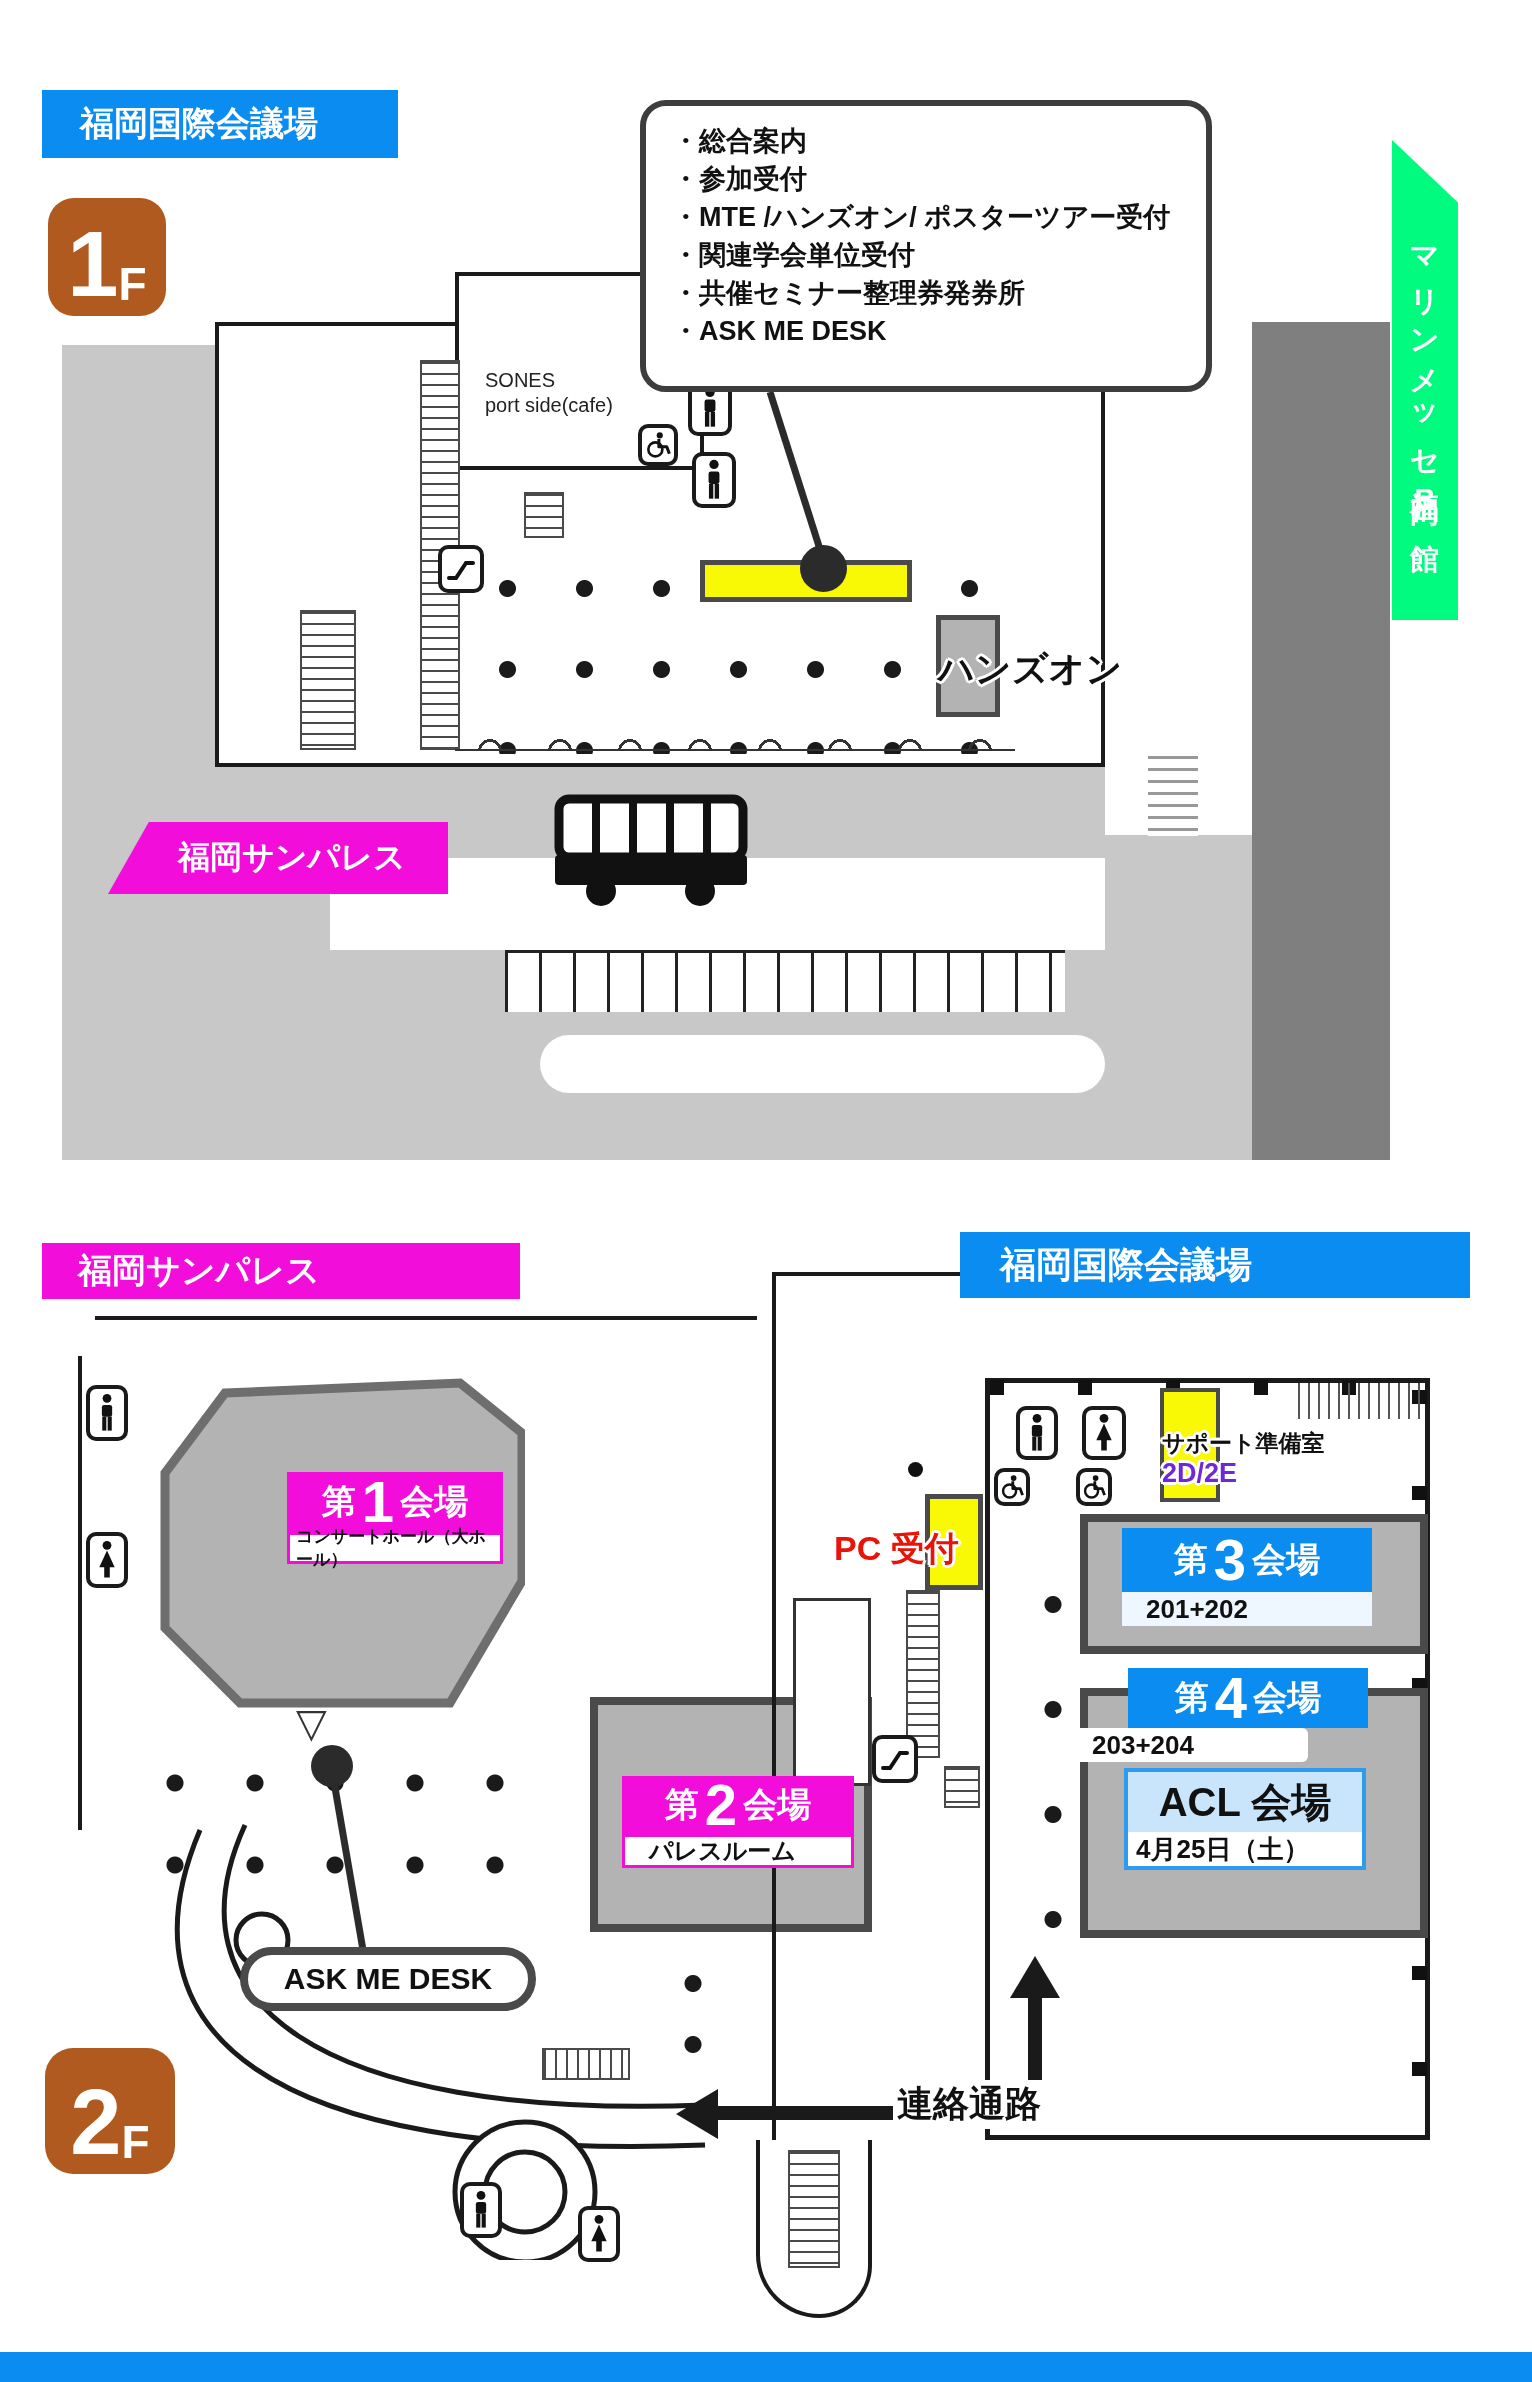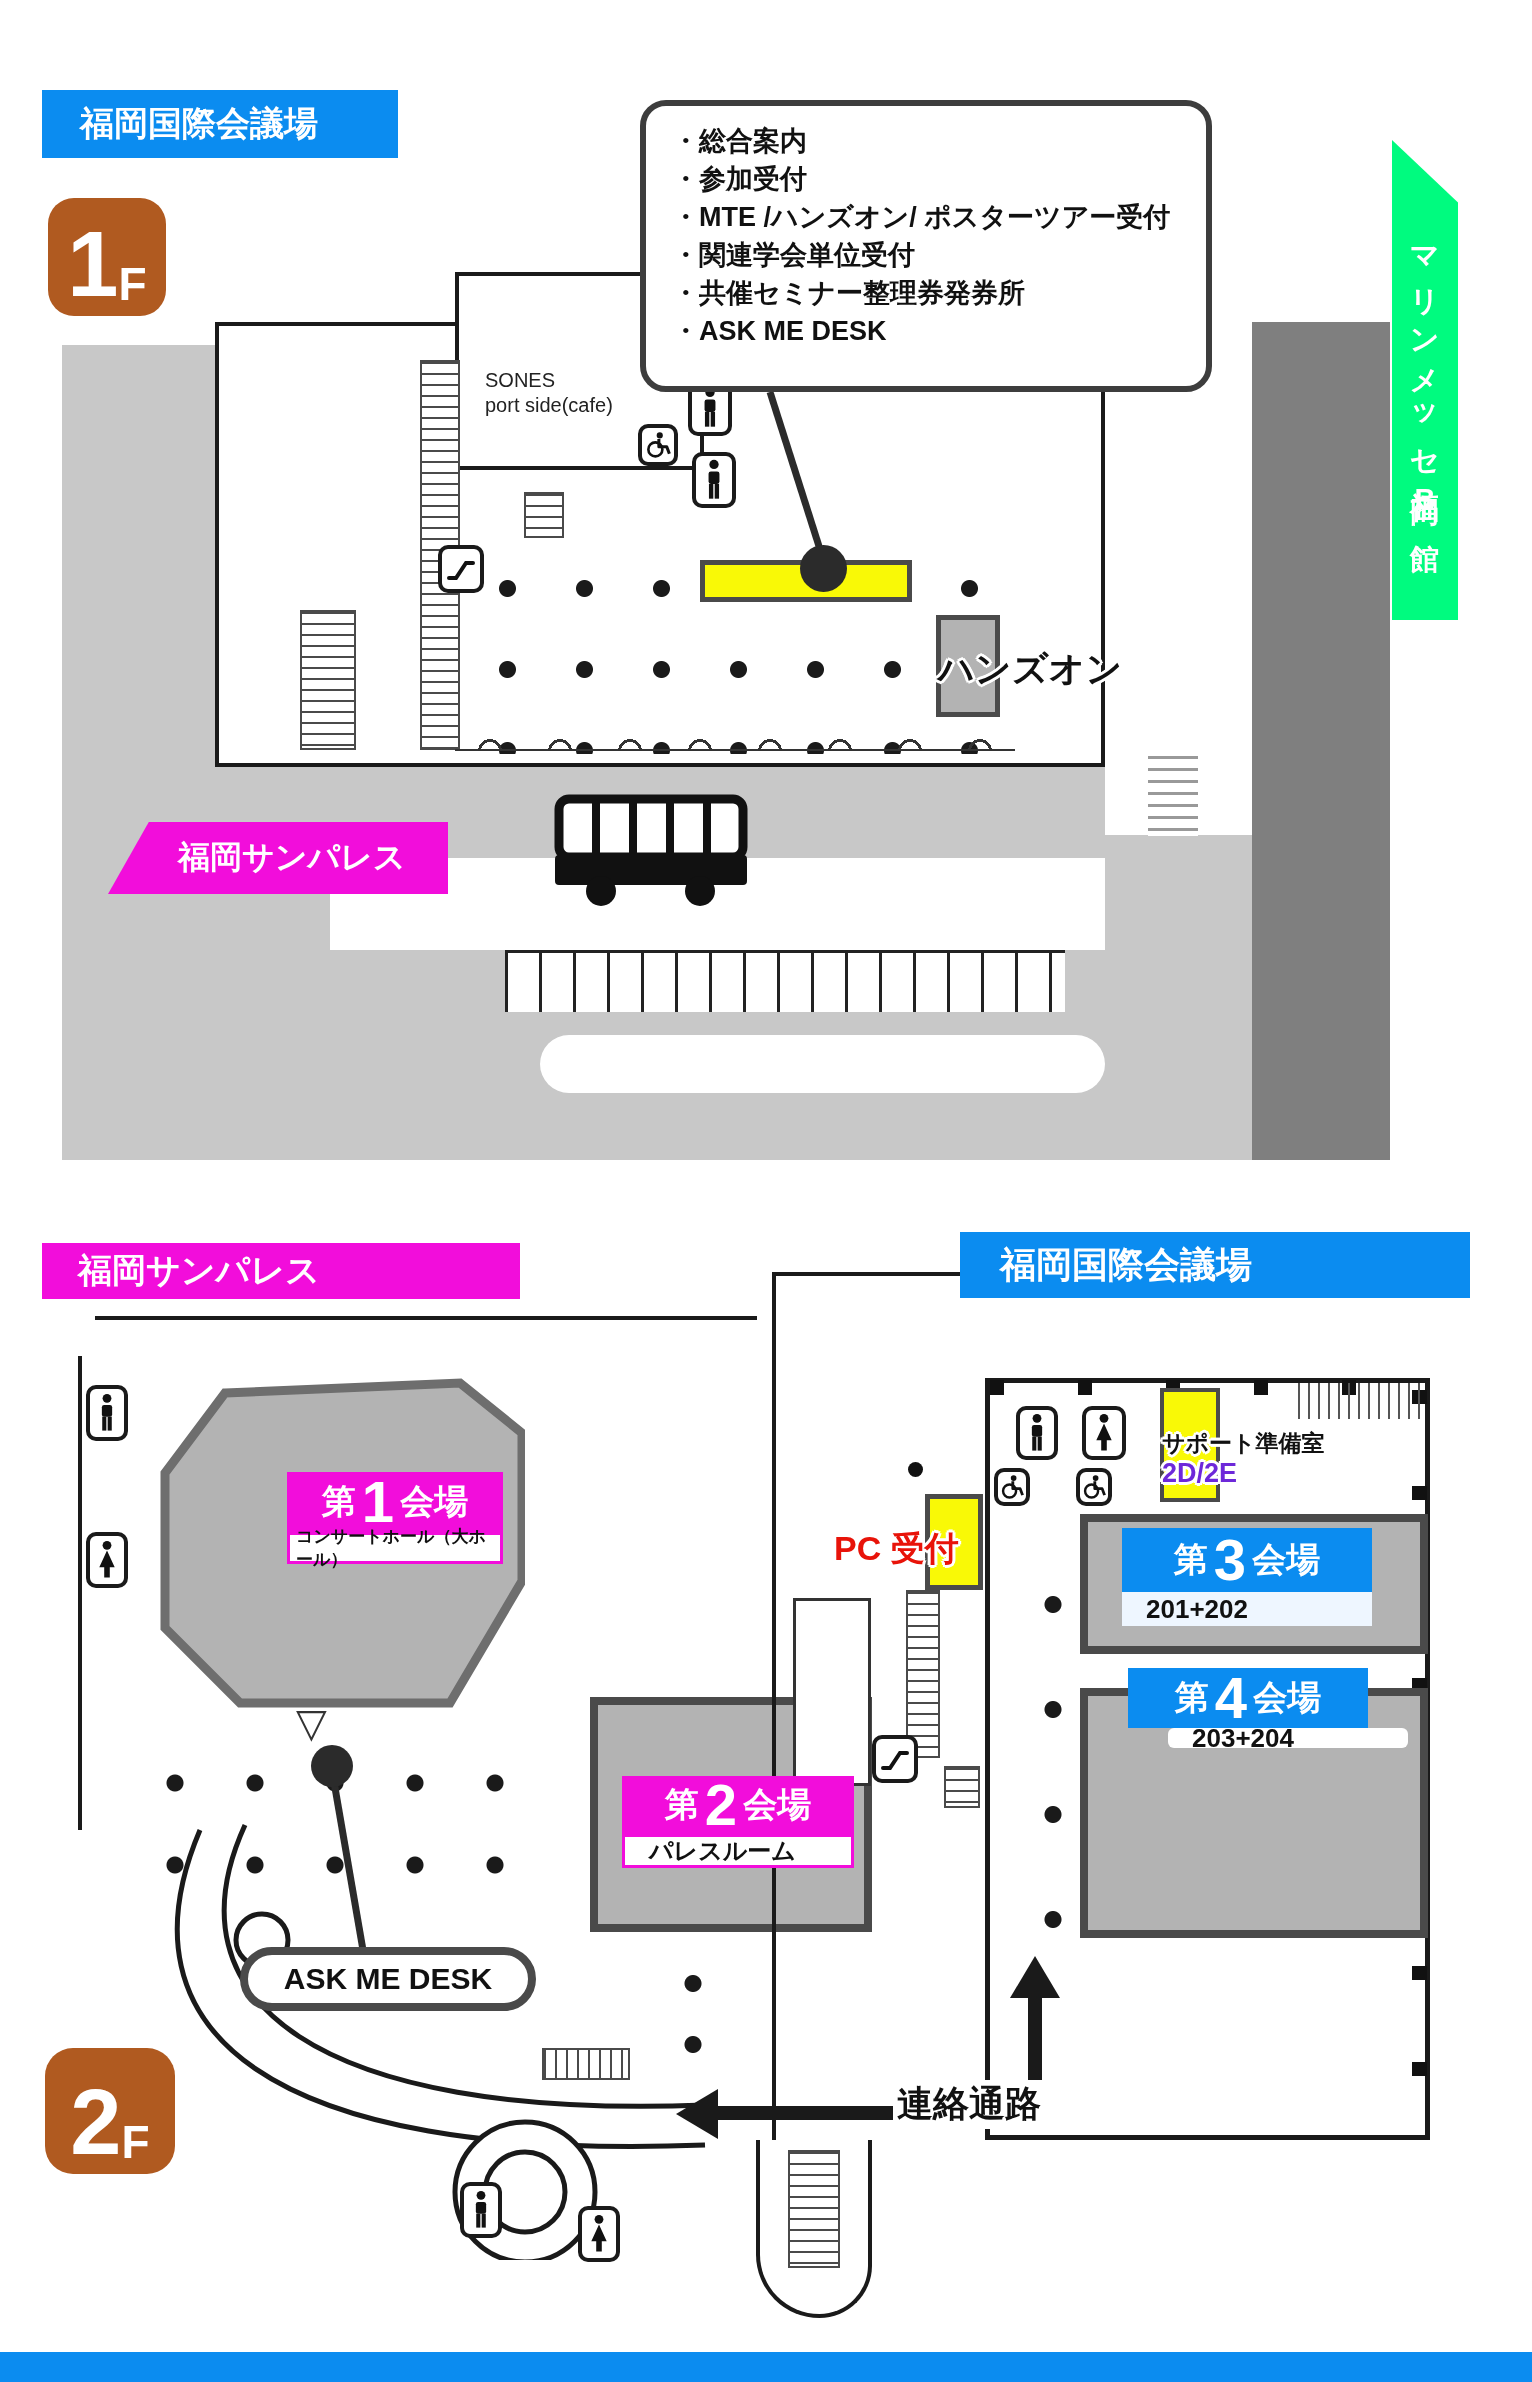--- a/index.html
+++ b/index.html
@@ -255,21 +255,25 @@
     <span class="small">会場</span>
   </div>
   <div class="abs vsub" style="left:1122px;top:1592px;width:250px;height:34px;font-size:26px;background:#eef6ff;">201+202</div>
 
   <div class="abs room" style="left:1080px;top:1688px;width:348px;height:250px;"></div>
   <div class="abs vtitle blue" style="left:1128px;top:1668px;width:240px;height:60px;">
     <span class="small">第</span>
     <span class="big">4</span>
     <span class="small">会場</span>
   </div>
-  <div class="abs vsub" style="left:1168px;top:1728px;width:240px;height:20px;font-size:26px;border-radius:6px;">203+204</div>
+  <div class="abs vsub" style="left:1068px;top:1728px;width:240px;height:34px;font-size:26px;border-radius:6px;">203+204</div>
+  <div class="abs" style="left:1124px;top:1768px;width:242px;height:102px;border:4px solid #2e9bef;background:#fff;z-index:5;">
+    <div style="height:60px;background:#c9e5fb;display:flex;align-items:center;justify-content:center;font-size:40px;font-weight:bold;color:#111;">ACL 会場</div>
+    <div style="height:34px;display:flex;align-items:center;padding-left:8px;font-size:26px;font-weight:bold;color:#111;">4月25日（土）</div>
+  </div>
 
   <div class="abs" style="left:893px;top:2080px;font-size:36px;font-weight:bold;color:#111;background:#fff;padding:0 4px;z-index:5;white-space:nowrap;">連絡通路</div>
   <div class="abs arrow-left" style="left:676px;top:2089px;"></div>
   <div class="abs wall" style="left:716px;top:2106px;width:318px;height:14px;"></div>
   <div class="abs wall" style="left:1028px;top:1996px;width:14px;height:118px;"></div>
   <div class="abs arrow-up" style="left:1010px;top:1956px;"></div>
   <div class="abs" style="left:756px;top:2140px;width:116px;height:178px;border:4px solid #1a1a1a;border-top:none;border-radius:0 0 58px 70px;background:#fff;"></div>
   <div class="abs ladder-v" style="left:788px;top:2150px;width:52px;height:118px;"></div>
 
   <div class="abs icon-box" style="left:460px;top:2182px;width:42px;height:56px;">

